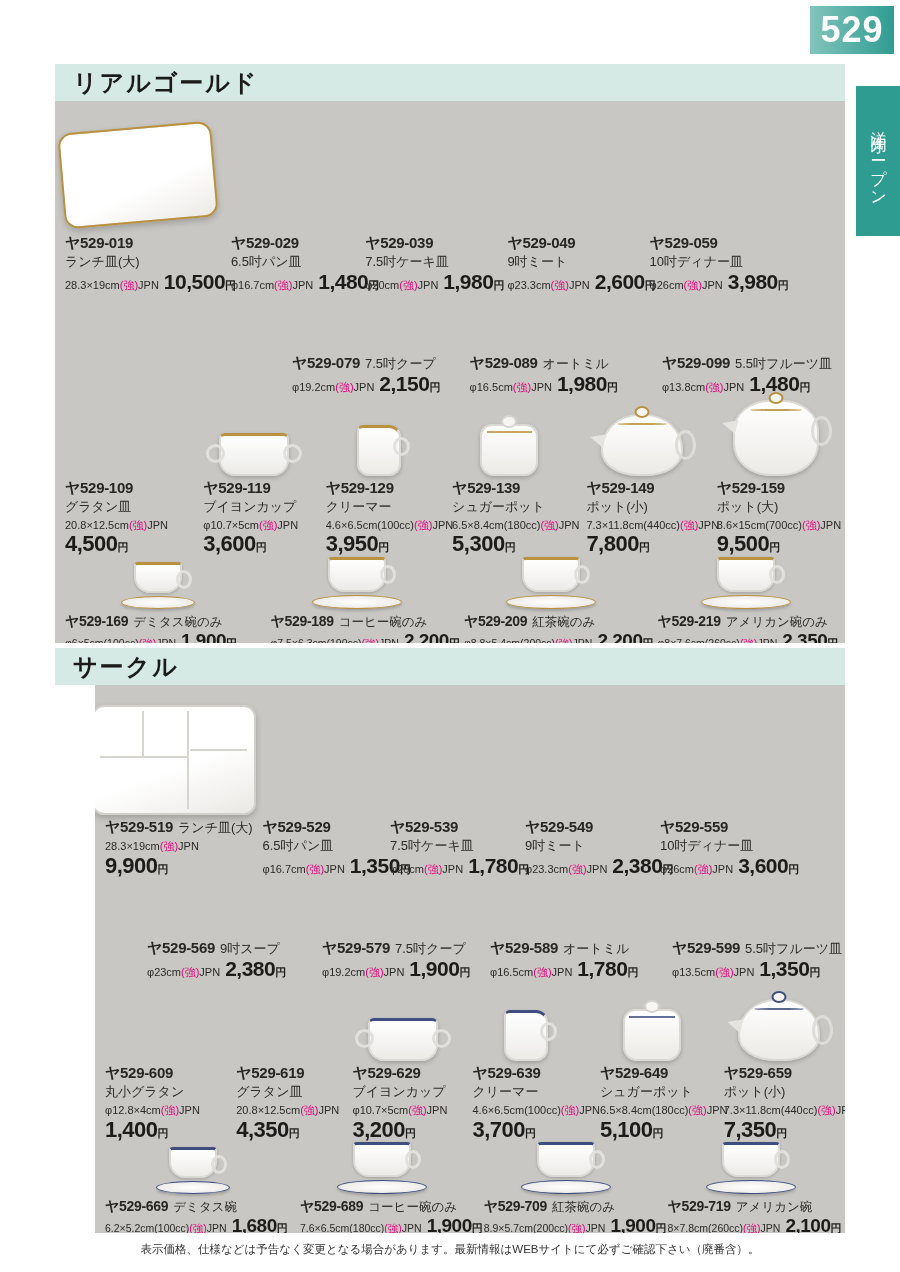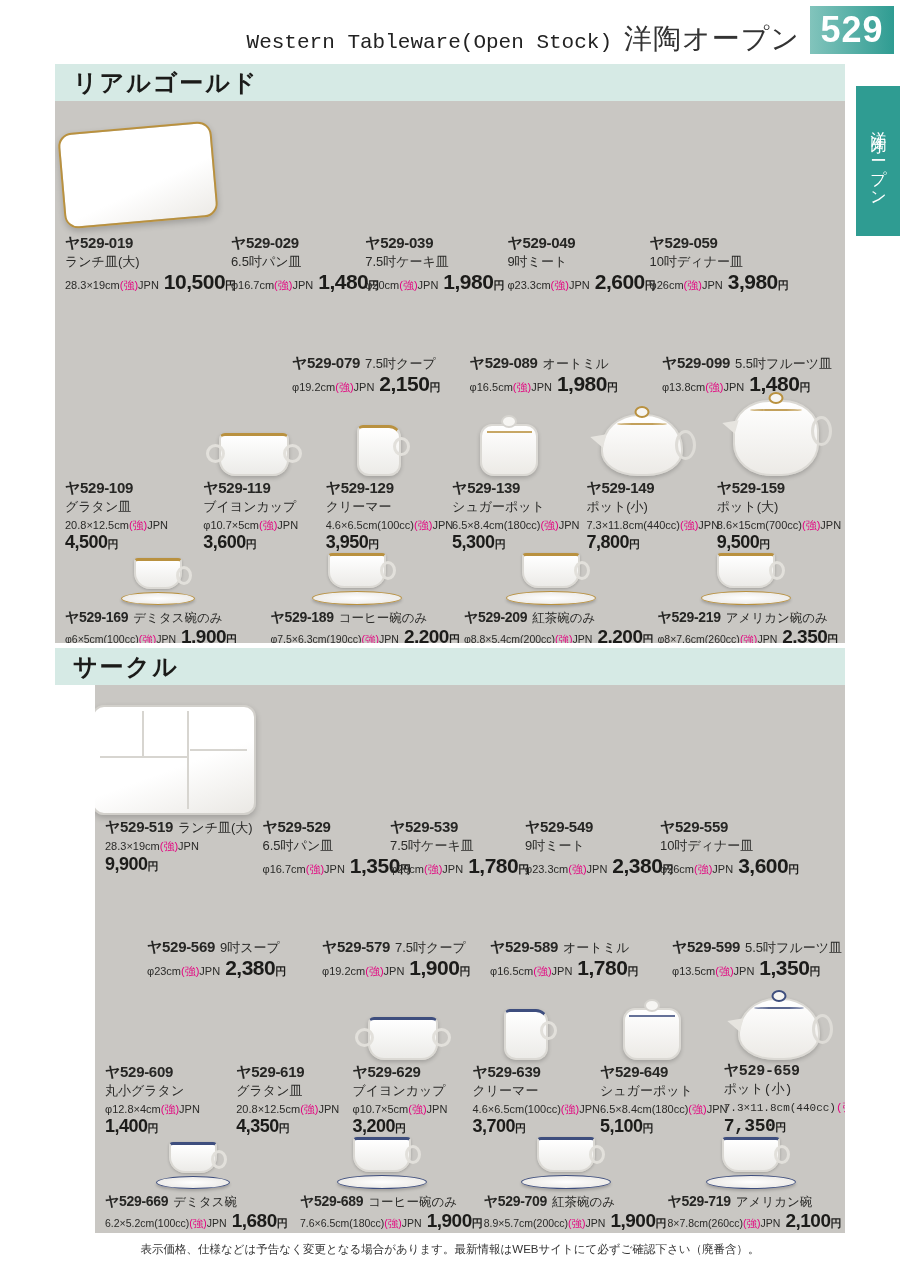--- a/index.html
+++ b/index.html
@@ -49,21 +49,21 @@
   .product{margin-bottom:2px;}
   .p-line{line-height:1.12;white-space:nowrap;}
   .p-code{font-weight:bold;font-size:15px;color:#262624;letter-spacing:-0.3px;}
   .p-name{font-size:13px;color:#2a2a28;}
   .p-name.after-code{margin-left:5px;}
   .p-spec{font-size:11px;color:#2a2a28;}
   .p-strong{font-size:11px;color:var(--pink);}
   .p-jpn{font-size:11px;color:#2a2a28;margin-right:5px;}
   .p-price{font-weight:bold;font-size:21px;color:#1c1c1a;letter-spacing:-0.5px;}
   .p-yen{font-weight:bold;font-size:11px;color:#1c1c1a;}
-  .price-own .p-price{font-size:18px;}
+  .price-own .p-price{font-size:22px;}
   .prow-3 .p-code{font-size:14px;}
   .prow-3 .p-name{font-size:12.5px;}
   .prow-3 .p-price{font-size:19px;}
   .prow-3 .p-spec,.prow-3 .p-strong,.prow-3 .p-jpn{font-size:10.5px;}
 
   
   .shape{position:relative;flex:none;}
   .plate-s{width:86px;height:86px;}
   .plate-m{width:102px;height:102px;}
   .plate-l{width:118px;height:118px;}
@@ -125,24 +125,20 @@
   .cup-s .saucer{width:72px;height:11px;}
 
   
   #footer-note{position:absolute;left:0;right:0;top:1242px;text-align:center;font-size:11.5px;color:#333;}
 </style>
 </head>
 <body>
 
 <div id="catalog-page" style="--teal: #2f9c92; --teal-light: #82c4bc; --mint: #d6eae5; --gray: #c9c7c3; --pink: #e4007f; --gold: #b9913f; --blue: #3e4e7e;">
 
-  <div id="page-header">
-    <span id="header-en">Western Tableware(Open Stock)</span>
-    <span id="header-ja">洋陶オープン</span>
-  </div>
   <div id="page-number-badge">529</div>
   <div id="side-tab">洋陶オープン</div>
 
   <div class="section" id="section-0">
     <div class="section-bar">
       <span class="section-title">リアルゴールド</span>
     </div>
     <div class="section-body rim-gold">
         <div class="prow prow-0">
           <div class="pcell" style="width: 21%;">
@@ -572,21 +568,21 @@
             </div>
             <div class="ptext">
               <div class="product">
                 <div class="p-line"><span class="p-code">ヤ529-649</span></div>
                 <div class="p-line"><span class="p-name">シュガーポット</span></div>
                 <div class="p-line"><span class="p-spec">6.5×8.4cm(180cc)</span><span class="p-strong">(強)</span><span class="p-jpn">JPN</span></div>
                 <div class="p-line price-own"><span class="p-price">5,100</span><span class="p-yen">円</span></div>
               </div>
             </div>
           </div>
-          <div class="pcell" style="width: 17.5%; font-family: Liberation Mono, monospace;">
+          <div class="pcell" style="width: 17.5%;">
             <div class="img">
               <div class="shape teapot-s">
                 <i class="spout"></i>
                 <i class="handle"></i>
                 <i class="knob"></i>
               </div>
             </div>
             <div class="ptext">
               <div class="product">
                 <div class="p-line"><span class="p-code">ヤ529-659</span></div>

